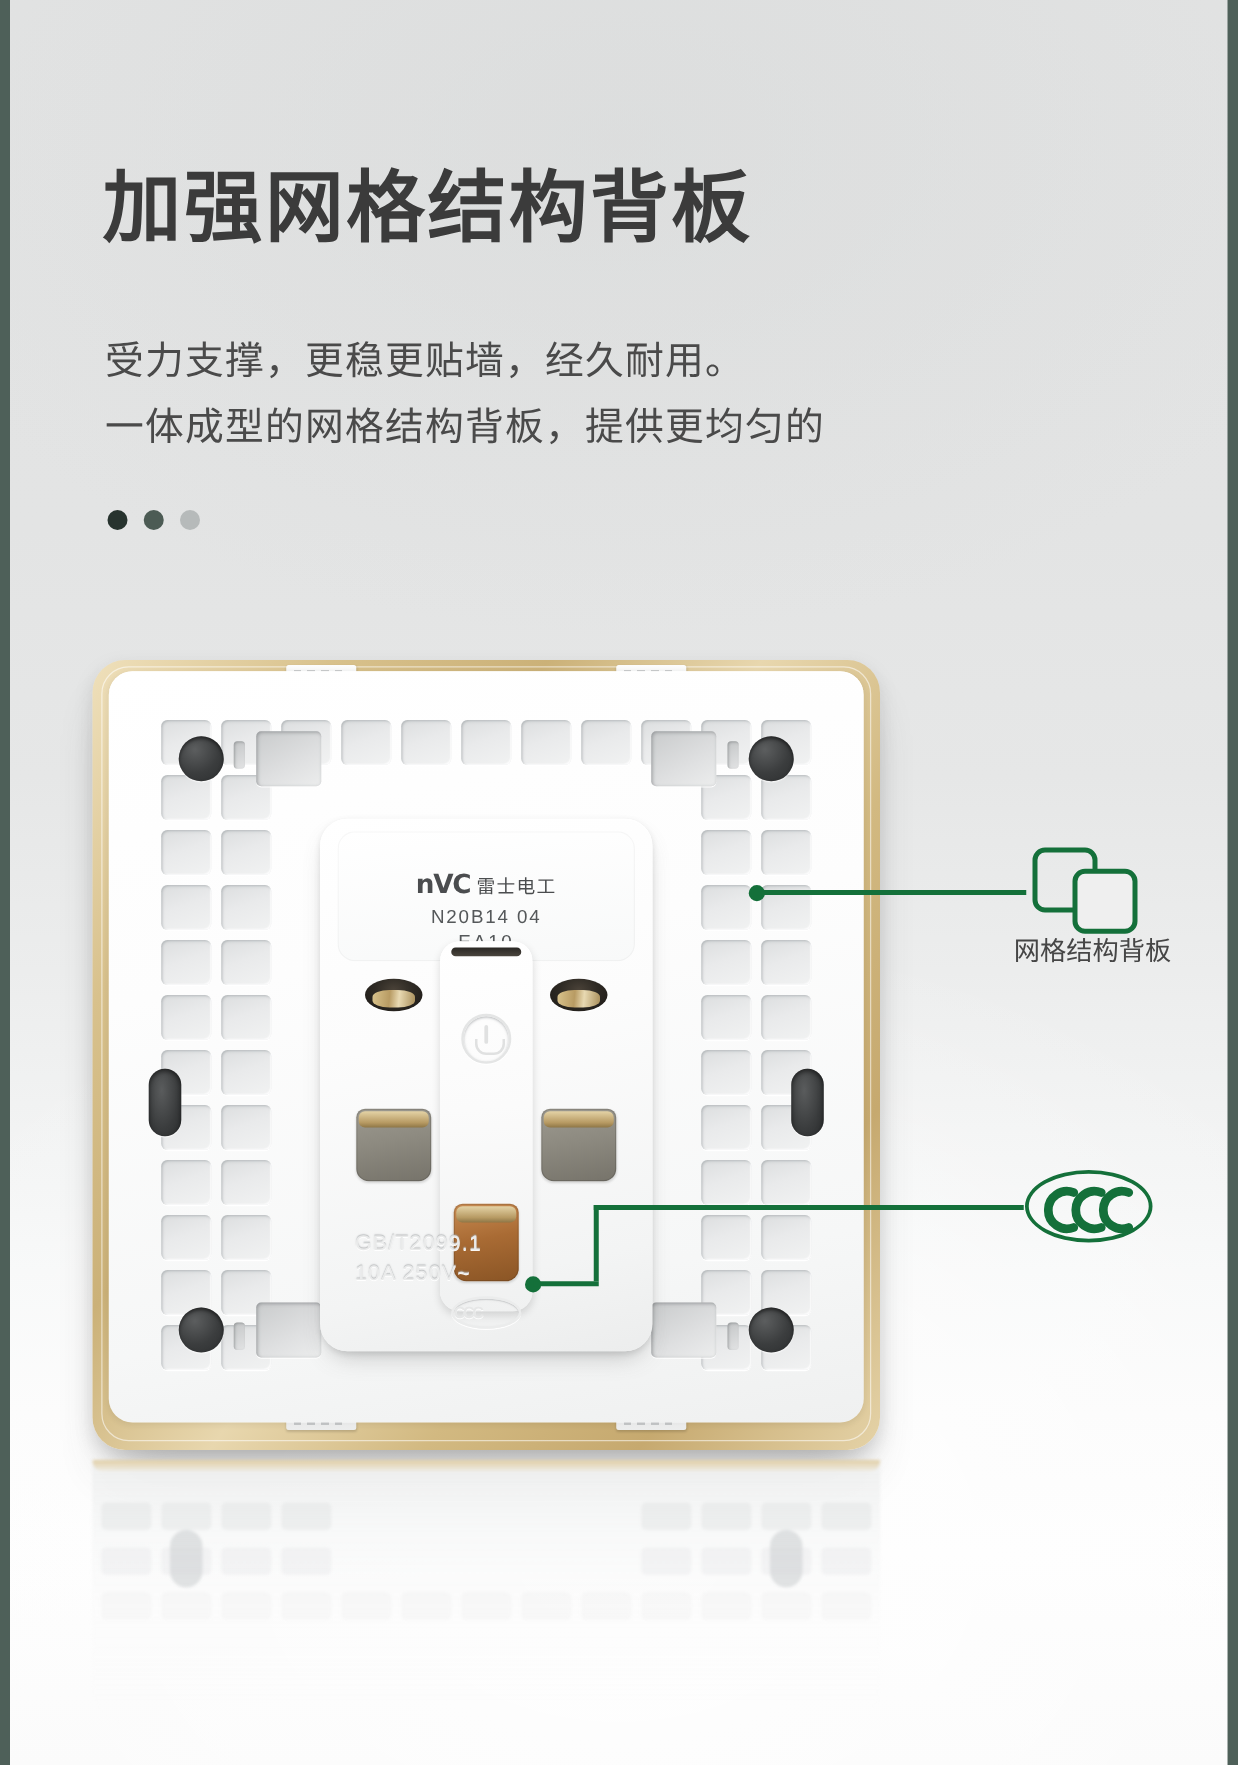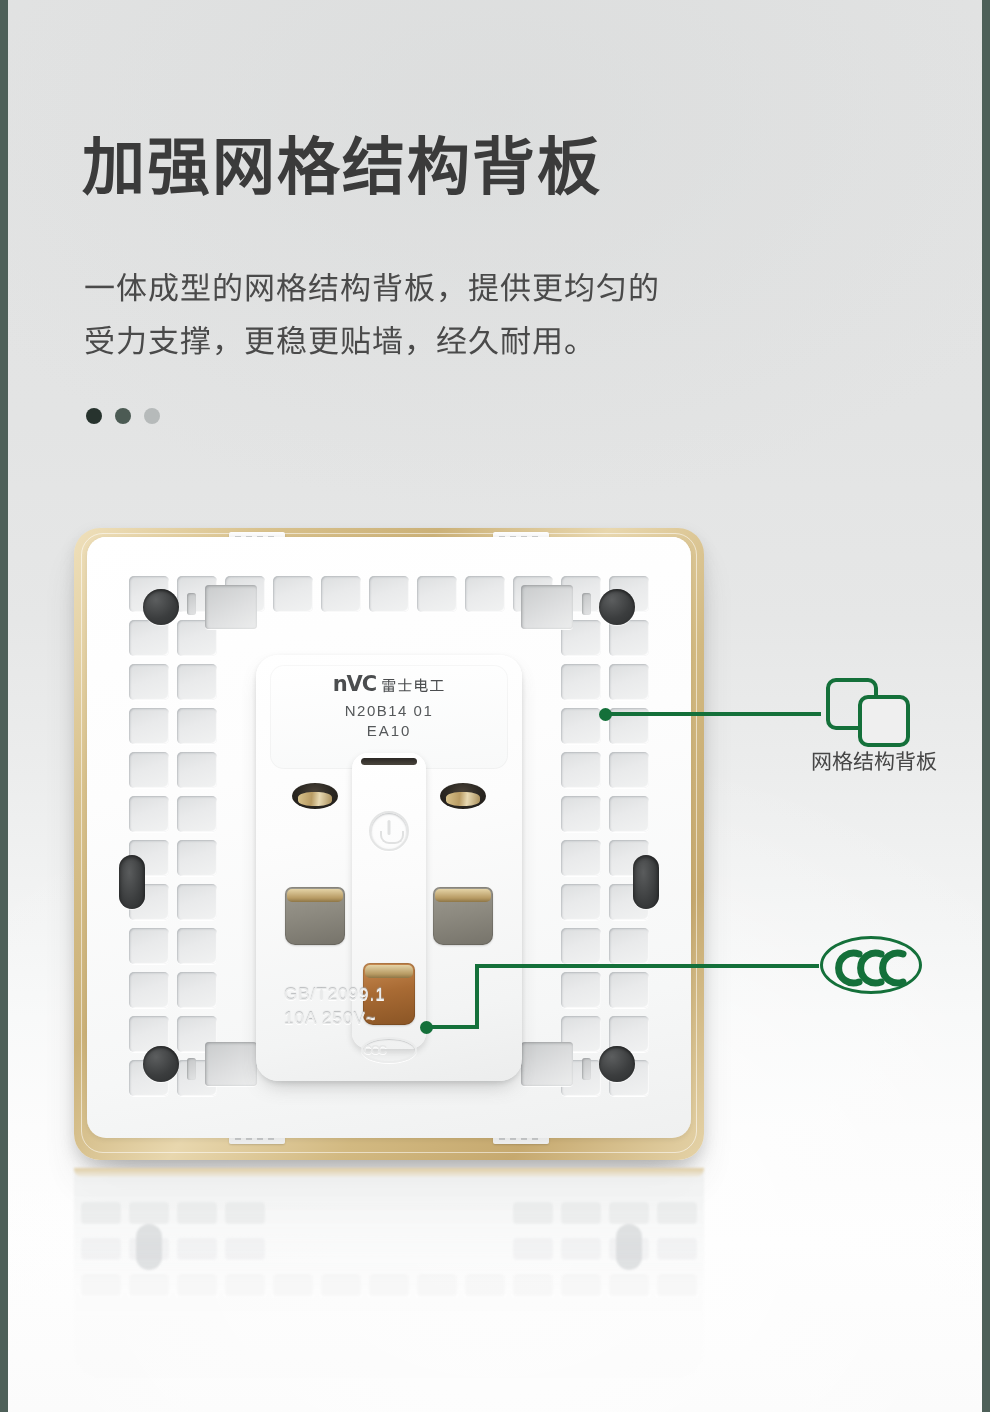--- a/index.html
+++ b/index.html
@@ -172,21 +172,21 @@
       inset 0 1px 0 #fff;
   }
   .label-plate {
     position:absolute; left:14px; top:10px; right:14px; height:104px;
     border-radius:14px;
     background:linear-gradient(175deg,#ffffff,#f8f9f9);
     box-shadow: inset 0 0 0 1px rgba(0,0,0,.03);
     text-align:center;
   }
   .brand-row {
-    margin-top:7px; display:flex; align-items:center; justify-content:center; gap:5px;
+    margin-top:30px; display:flex; align-items:center; justify-content:center; gap:5px;
   }
   .nvc-mark {
     font-size:21px; font-weight:bold; color:#4b4d4f;
     letter-spacing:-1px; font-family:"DejaVu Sans",sans-serif;
   }
   .nvc-cn { font-size:15px; color:#4b4d4f; letter-spacing:1px; }
   .model-1 { margin-top:6px; font-size:15px; color:#55585a; letter-spacing:1.5px; }
   .model-2 { margin-top:3px; font-size:15px; color:#55585a; letter-spacing:2px; }
 
   
@@ -347,22 +347,22 @@
   .ccc-badge svg { position:absolute; left:12px; top:8px; }
 </style>
 </head>
 <body>
 
 <div id="page">
 
   <div class="headline">加强网格结构背板</div>
 
   <div class="subtitle">
+    <div>受力支撑，更稳更贴墙，经久耐用。</div>
     <div>一体成型的网格结构背板，提供更均匀的</div>
-    <div>受力支撑，更稳更贴墙，经久耐用。</div>
   </div>
 
   <div class="dots">
     <span class="dot d1"></span>
     <span class="dot d2"></span>
     <span class="dot d3"></span>
   </div>
 
   <div id="product">
     <div class="bezel"></div>
@@ -454,21 +454,21 @@
       <span class="slot s3"></span>
       <span class="slot s4"></span>
 
       <div class="module">
 
         <div class="label-plate">
           <div class="brand-row">
             <span class="nvc-mark">nVC</span>
             <span class="nvc-cn">雷士电工</span>
           </div>
-          <div class="model-1">N20B14  01</div>
+          <div class="model-1">N20B14  04</div>
           <div class="model-2">EA10</div>
         </div>
 
         <span class="tscrew t1"></span>
         <span class="tscrew t2"></span>
 
         <div class="tblock grey g1">
           <span class="cap"></span>
         </div>
         <div class="tblock grey g2">

